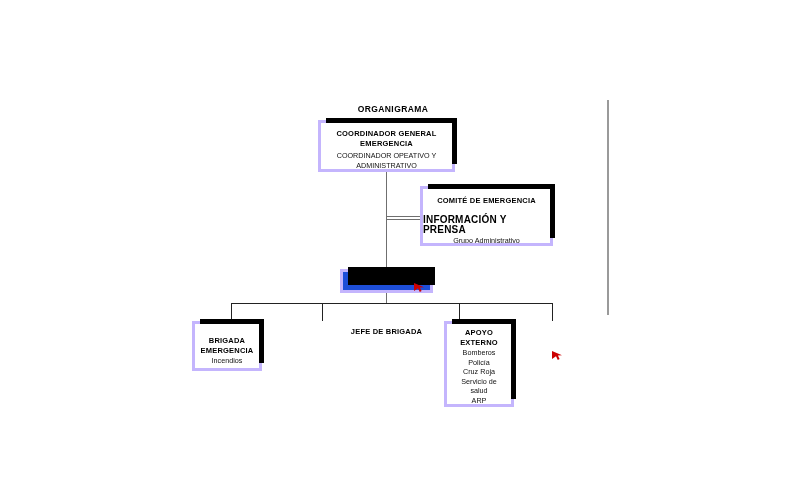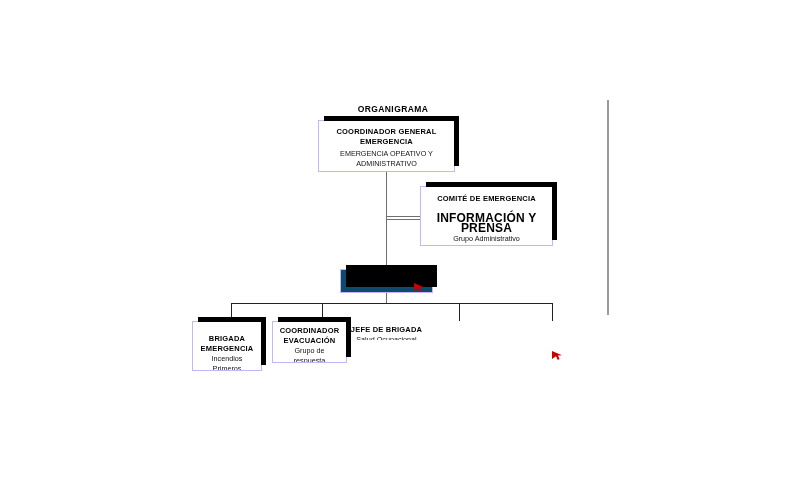--- a/index.html
+++ b/index.html
@@ -26,22 +26,22 @@
     letter-spacing: 0.4px;
     color: #000;
     white-space: nowrap;
     text-align: center;
   }
 
   
   .node {
     position: absolute;
     box-sizing: border-box;
-    background: #0c4a6e;
-    border: 1px solid #c4b5fd;
+    background: #1d4ed8;
+    border: 3px solid #c4b5fd;
     z-index: 5;
   }
   
   .node::before {
     content: "";
     position: absolute;
     left: 5px;
     top: -5px;
     width: 100%;
     height: 100%;
@@ -63,24 +63,23 @@
   .n-head {
     font-size: 7.5px;
     font-weight: bold;
     color: #000;
     text-align: center;
     line-height: 10px;
     letter-spacing: 0.2px;
     white-space: pre-line;
   }
   .n-sub {
-    font-size: 12px;
+    font-size: 10px;
     font-weight: bold;
     color: #000;
-    text-align: center;
     line-height: 10px;
     letter-spacing: 0.2px;
     white-space: pre-line;
   }
   .n-body {
     font-size: 7.2px;
     font-weight: normal;
     color: #111;
     text-align: center;
     line-height: 9.5px;
@@ -138,21 +137,21 @@
   <div class="conn-v conn-dark" style="left:322px; top:303px; height:18px;"></div>
   <div class="conn-v conn-dark" style="left:459px; top:303px; height:18px;"></div>
   <div class="conn-v conn-dark" style="left:552px; top:303px; height:18px;"></div>
 
   <div class="page-rule" style="left:607px; top:100px; height:215px;"></div>
 
   <div class="node" style="left:318px; top:120px; width:137px; height:52px;">
     <div class="node-inner" style="padding-top:6px;">
       <div class="n-head">COORDINADOR GENERAL
 EMERGENCIA</div>
-      <div class="n-body" style="margin-top:2px;">EMERGENCIA OPEATIVO Y
+      <div class="n-body" style="margin-top:2px;">COORDINADOR OPEATIVO Y
 ADMINISTRATIVO</div>
     </div>
   </div>
 
   <div class="node" style="left:420px; top:186px; width:133px; height:60px;">
     <div class="node-inner" style="padding-top:7px;">
       <div class="n-head">COMITÉ DE EMERGENCIA</div>
       <div class="n-sub" style="margin-top:9px;">INFORMACIÓN Y  PRENSA</div>
       <div class="n-body" style="margin-top:1px;text-align:right;">Grupo Administrativo</div>
     </div>
@@ -174,29 +173,33 @@
   <div class="node" style="left:192px; top:321px; width:70px; height:50px;">
     <div class="node-inner" style="padding-top:12px;">
       <div class="n-head">BRIGADA
 EMERGENCIA</div>
       <div class="n-body">Incendios
 Primeros
 Auxilios</div>
     </div>
   </div>
 
-  <div class="node" style="left:272px; top:321px; width:75px; height:42px;">
+
+  <div class="node" style="left:444px; top:321px; width:70px; height:86px;">
     <div class="node-inner" style="padding-top:4px;">
-      <div class="n-head">COORDINADOR
-EVACUACIÓN</div>
-      <div class="n-body">Grupo de
-respuesta</div>
-    </div>
-  </div>
-
+      <div class="n-head">APOYO
+EXTERNO</div>
+      <div class="n-body">Bomberos
+Policía
+Cruz Roja
+Servicio de
+salud
+ARP</div>
+    </div>
+  </div>
 
 
   <div class="red-arrow" style="left:552px; top:350px;">
     <svg width="11" height="11" viewBox="0 0 11 11">
       <path d="M0 1 L0 9 L4 6.2 L5.8 10 L7.6 9.1 L5.9 5.6 L10 5.2 Z" fill="#cc0000"></path>
     </svg>
   </div>
 
 </div>
 

